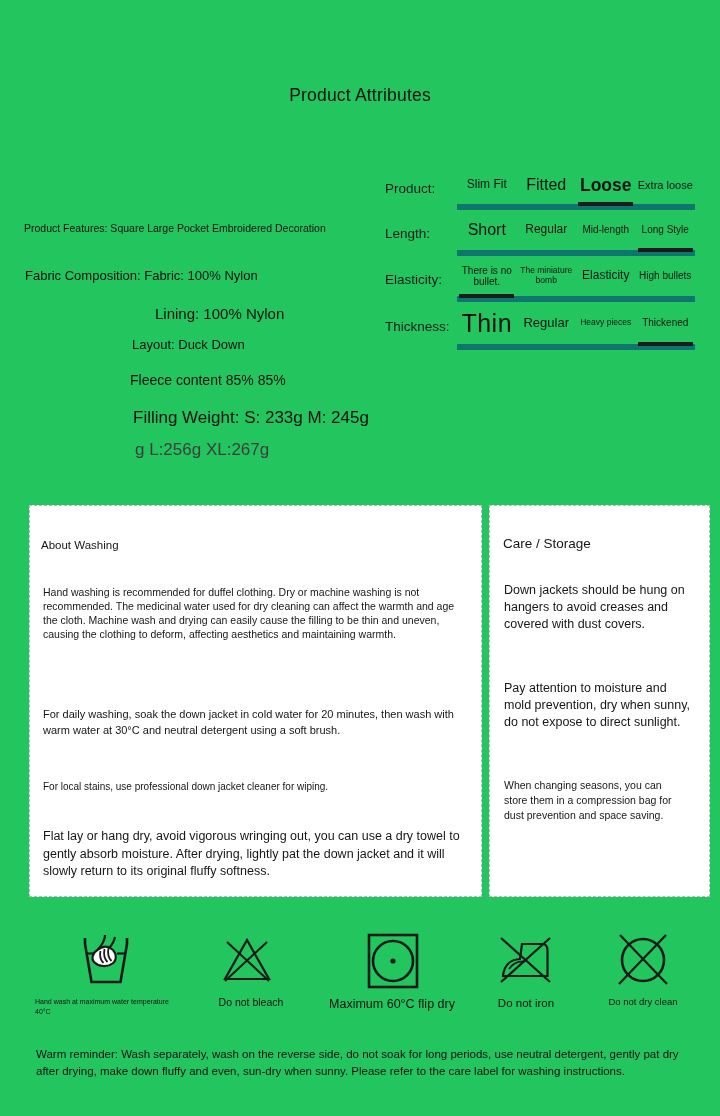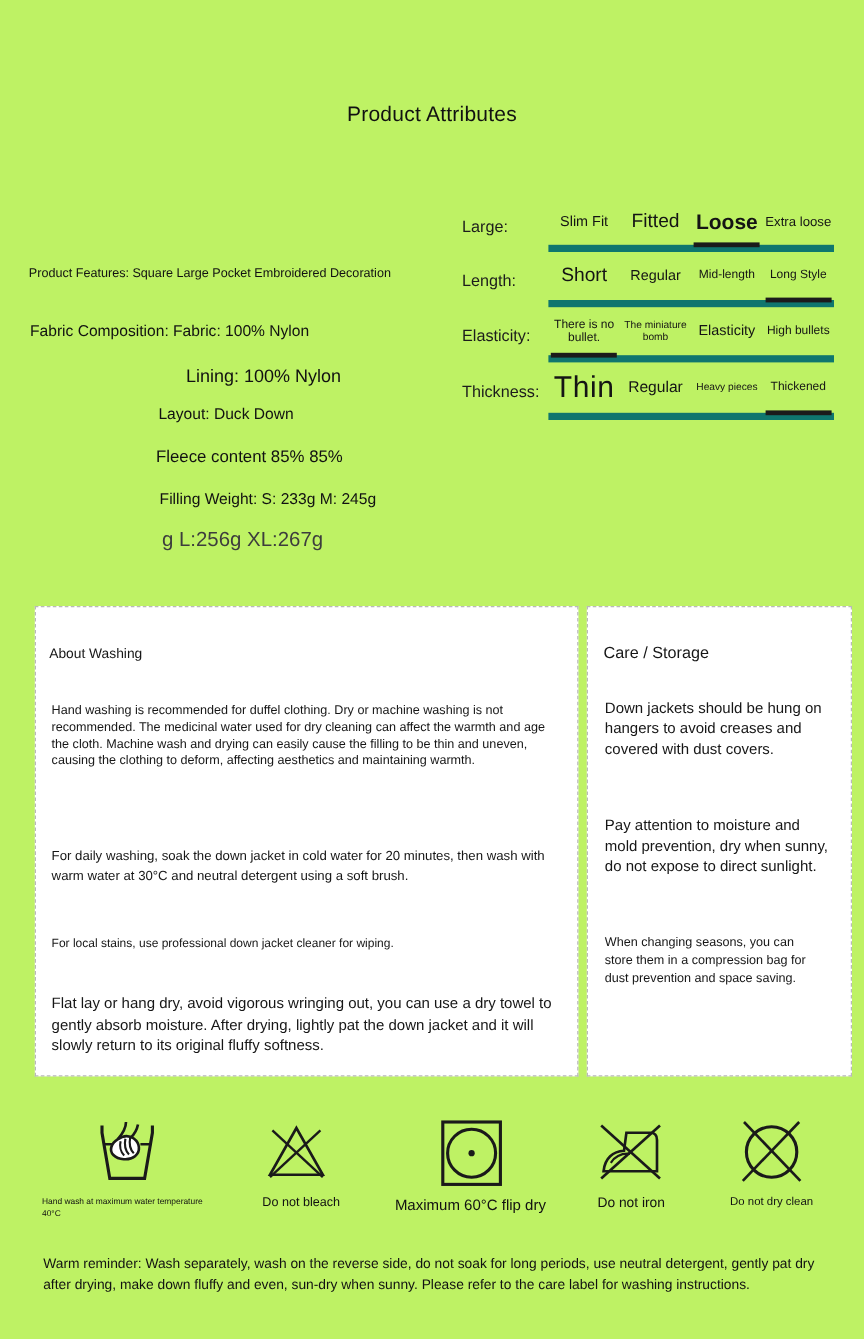--- a/index.html
+++ b/index.html
@@ -1,19 +1,19 @@
 <!DOCTYPE html>
 <html><head>
 <meta charset="utf-8">
 <style>
   * { margin:0; padding:0; box-sizing:border-box; }
   html,body { background:#ffffff; }
   body { font-family:"Liberation Sans", sans-serif; color:#1a1a1a; }
   .page {
-    position:relative; width:720px; height:1116px; background:#bef264;
+    position:relative; width:720px; height:1116px; background:#22c55e;
     margin:0 auto; overflow:hidden;
   }
   .page-title {
     position:absolute; top:85px; left:0; width:720px; text-align:center;
     font-size:17.5px; font-weight:500; letter-spacing:.2px; color:#111;
   }
 
   
   .attr-table { position:absolute; left:385px; top:166px; width:310px; }
   .attr-row { display:flex; align-items:center; }
@@ -44,21 +44,21 @@
   .fs17 { font-size:17.5px;font-weight:bold; }
   .fs25 { font-size:25px; letter-spacing:.5px; }
 
   
   .pinfo { position:absolute; color:#111; white-space:nowrap; }
   .pi-features       { left:24px;  top:222px; font-size:10.5px; }
   .pi-fabric         { left:25px;  top:268px; font-size:13px; }
   .pi-lining         { left:155px; top:305px; font-size:15px; }
   .pi-filling        { left:132px; top:337px; font-size:13px; }
   .pi-fleece         { left:130px; top:372px; font-size:14px; }
-  .pi-weight         { left:133px; top:408px; font-size:13px; }
+  .pi-weight         { left:133px; top:408px; font-size:17px; }
   .pi-weight-cont    { left:135px; top:440px; font-size:17px; color:#3d3d3d; }
 
   
   .dashed-box { position:absolute; top:505px; border:1px dashed #b9b9b9; background:#fff; }
   .box-washing { left:29px;  width:453px; height:392px; }
   .box-care    { left:489px; width:221px; height:392px; }
   .dashed-box p, .dashed-box h3 { position:absolute; color:#161616; }
   .wb-title { left:11px; top:33px; font-size:11.5px; font-weight:500; }
   .wb-p0 { left:13px; top:80px;  width:426px; font-size:10.5px; line-height:1.33; }
   .wb-p1 { left:13px; top:201px; width:418px; font-size:11px;  line-height:1.45; }
@@ -93,21 +93,21 @@
 </head>
 <body>
 
 <div class="page">
 
   <div class="page-title">Product Attributes</div>
 
   <div class="attr-table">
 
     <div class="attr-row r0">
-      <div class="attr-label">Large:</div>
+      <div class="attr-label">Product:</div>
       <div class="attr-opts">
         <div class="attr-cell fs12">Slim Fit</div>
         <div class="attr-cell fs16">Fitted</div>
         <div class="attr-cell fs17 selected">Loose</div>
         <div class="attr-cell fs11">Extra loose</div>
       </div>
     </div>
 
     <div class="attr-row r1">
       <div class="attr-label">Length:</div>

